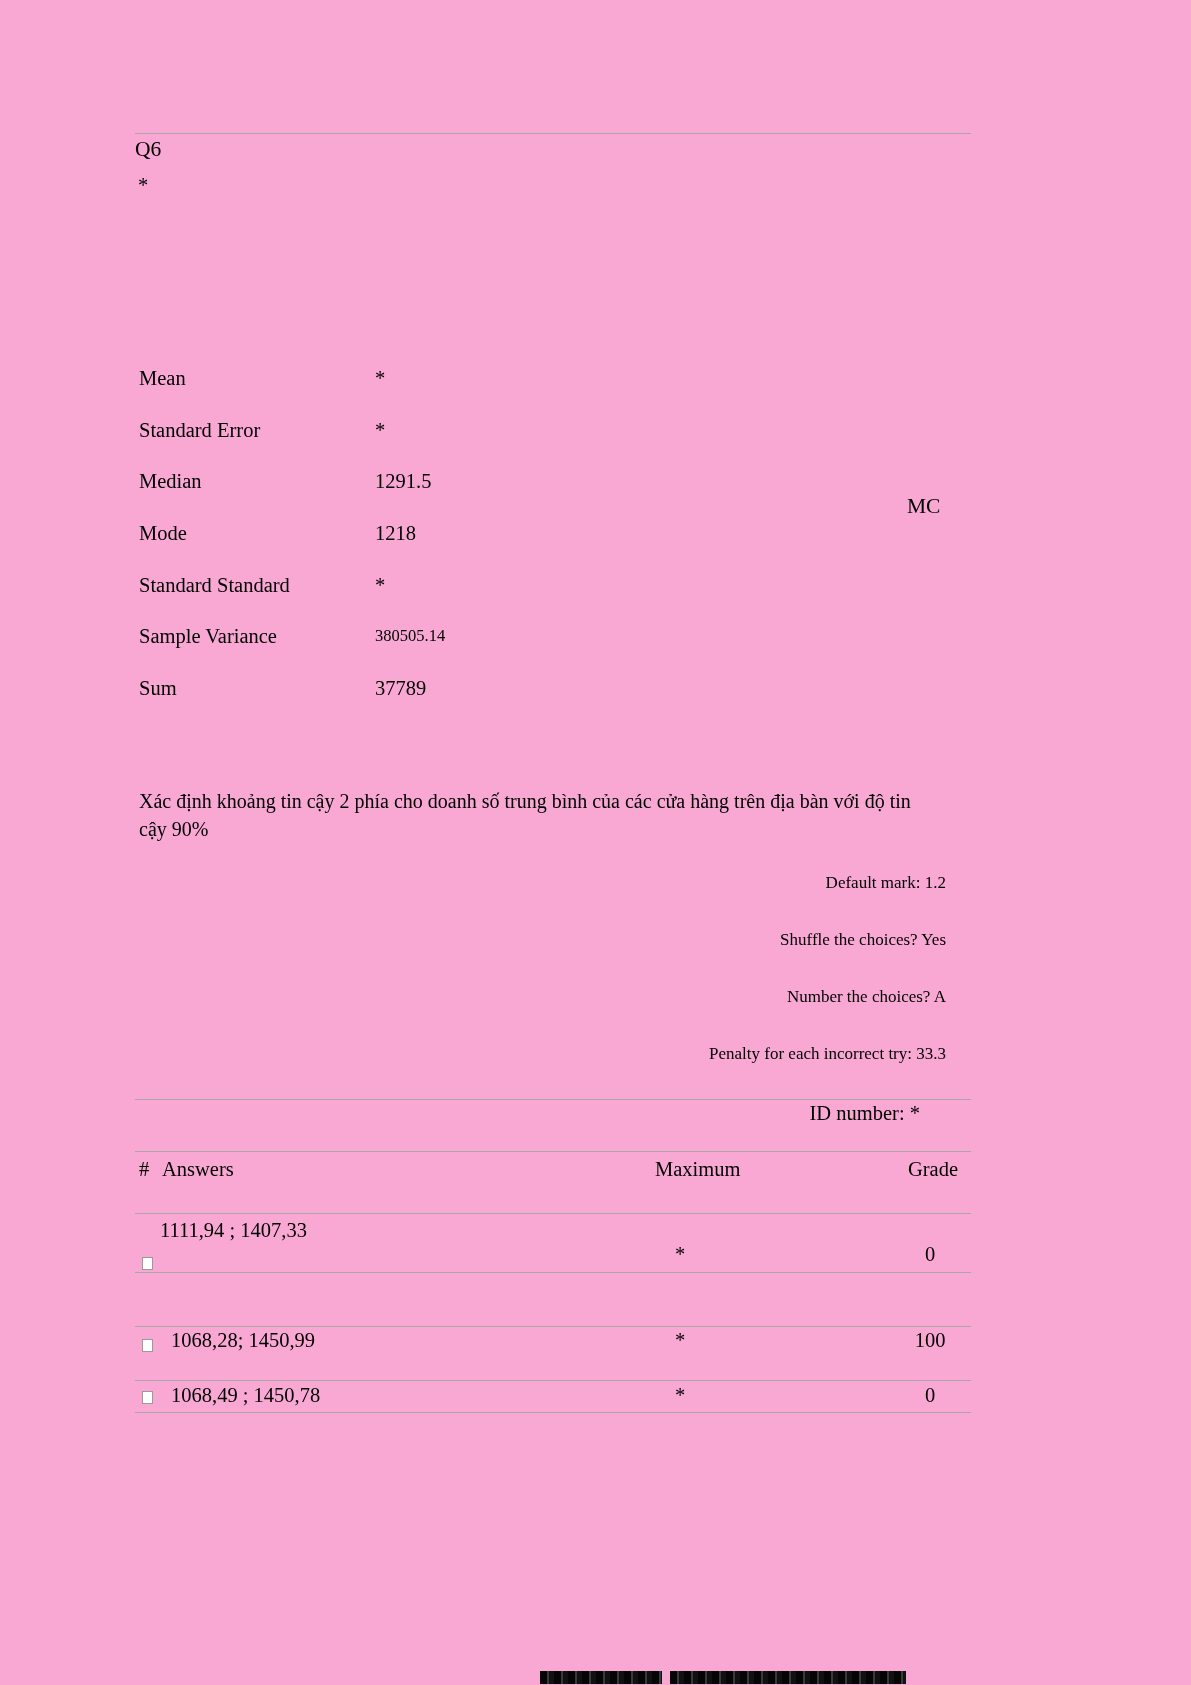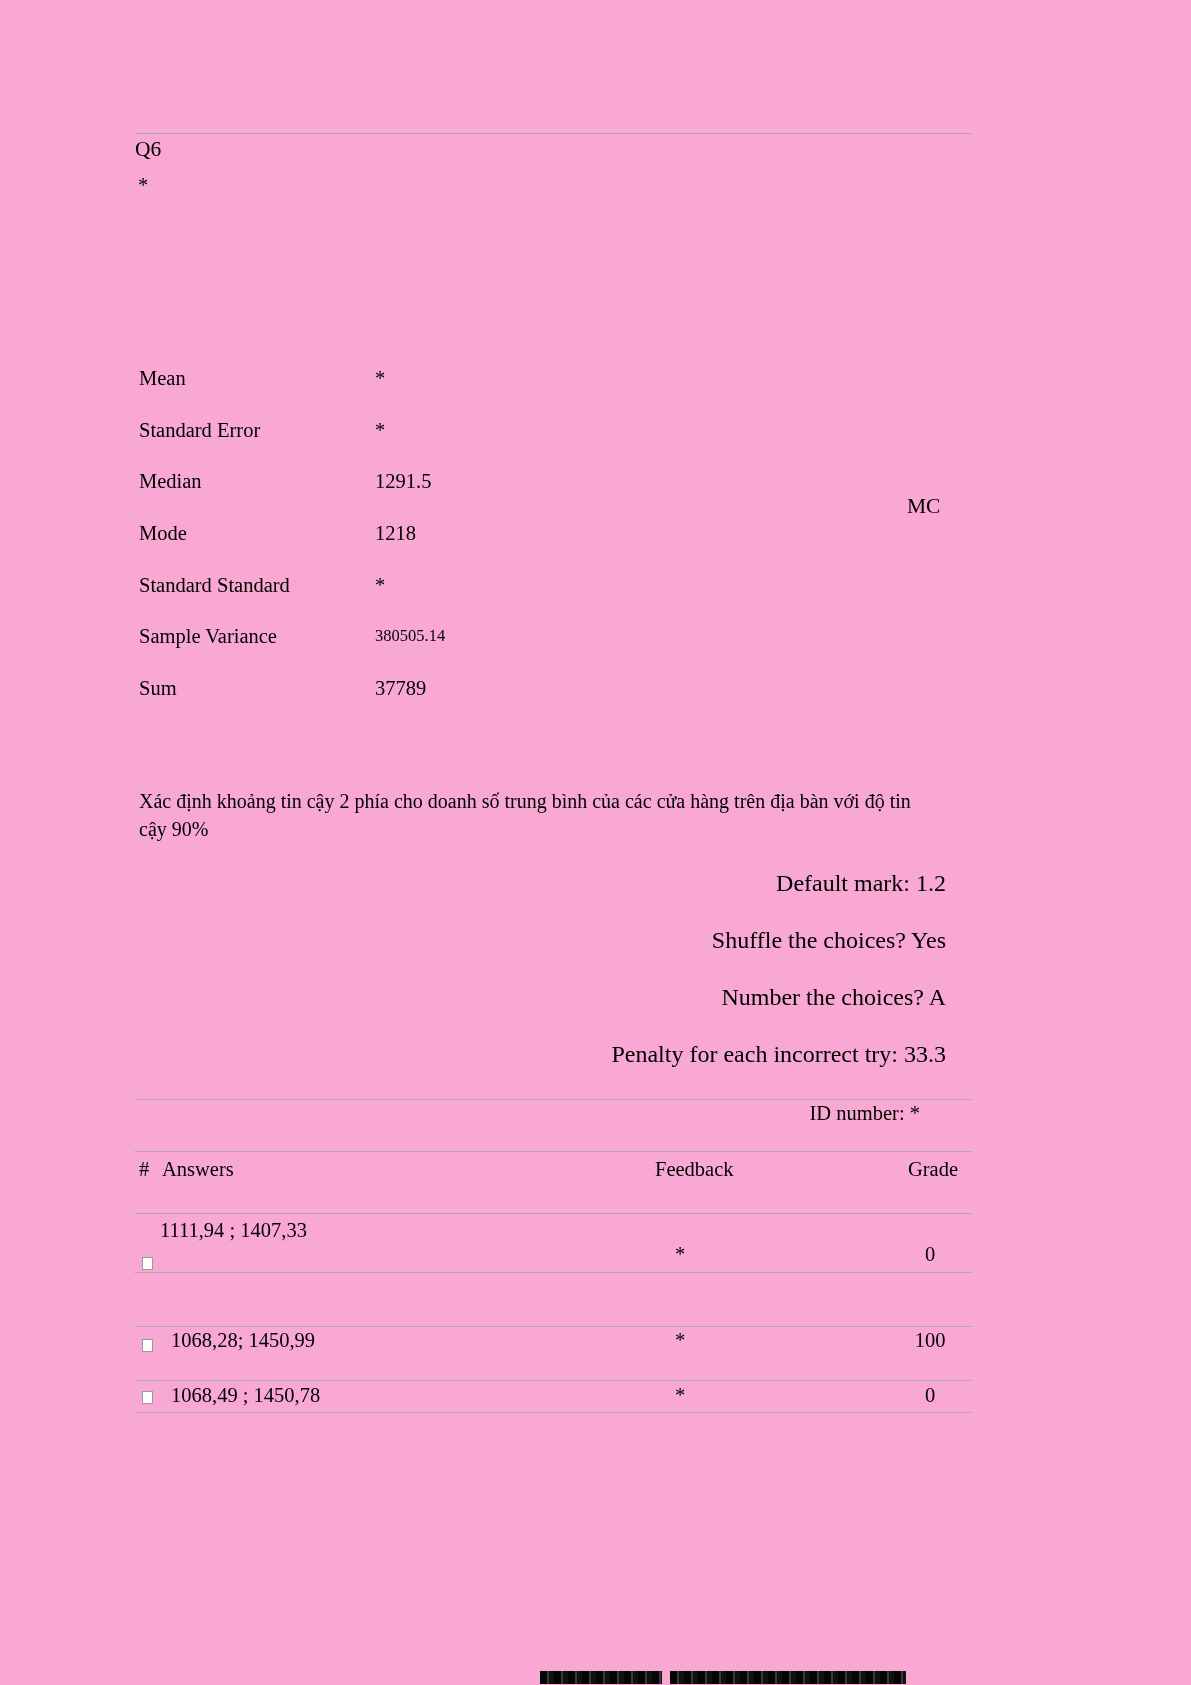--- a/index.html
+++ b/index.html
@@ -52,21 +52,21 @@
   }
   .stat-value.small { font-size: 16.5px; line-height: 24px; }
 
   .settings {
     position: absolute;
     top: 871px;
     right: 245px;
     text-align: right;
   }
   .settings .setting-line {
-    font-size: 24px;
+    font-size: 17px;
     line-height: 24px;
     margin-bottom: 33px;
     white-space: nowrap;
   }
 
   .cbx {
     position: absolute;
     width: 11px;
     height: 13px;
     border: 1px solid #9a9a9a;
@@ -154,21 +154,21 @@
     <div class="setting-line">Number the choices? A</div>
     <div class="setting-line">Penalty for each incorrect try: 33.3</div>
   </div>
 
   <div class="rule" style="top:1099px"></div>
   <div class="abs t205" style="top:1101px; right:271px">ID number: *</div>
 
   <div class="rule" style="top:1151px"></div>
   <div class="abs t205" style="top:1157px; left:139px">#</div>
   <div class="abs t205" style="top:1157px; left:162px">Answers</div>
-  <div class="abs t205" style="top:1157px; left:655px">Feedback</div>
+  <div class="abs t205" style="top:1157px; left:655px">Maximum</div>
   <div class="abs t205" style="top:1157px; right:233px">Grade</div>
   <div class="rule" style="top:1213px"></div>
 
   <div>
     <div class="answer-text" style="top:1218px; left:160px">1111,94 ; 1407,33</div>
     <span class="cbx" style="top:1257px; left:142px"></span>
     <div class="feedback-cell" style="top:1242px">*</div>
     <div class="grade-cell" style="top:1242px">0</div>
   </div>
   <div class="rule" style="top:1272px"></div>

